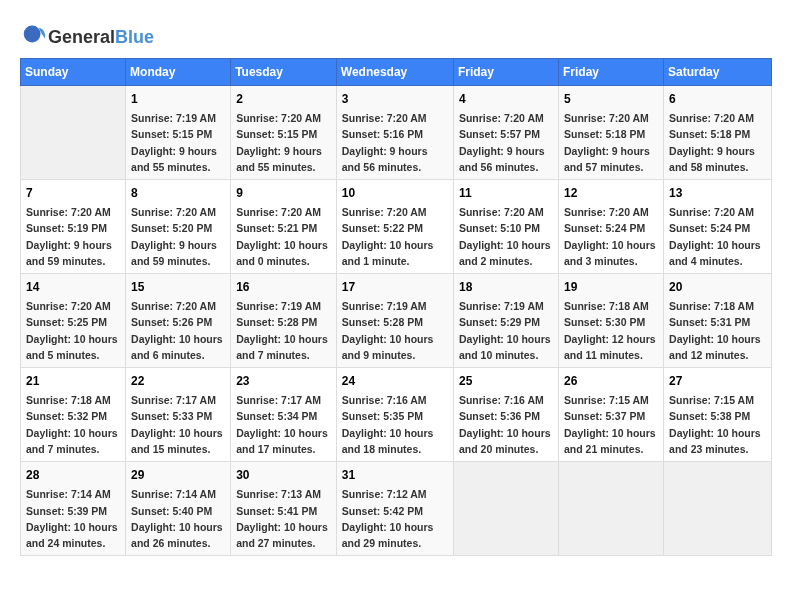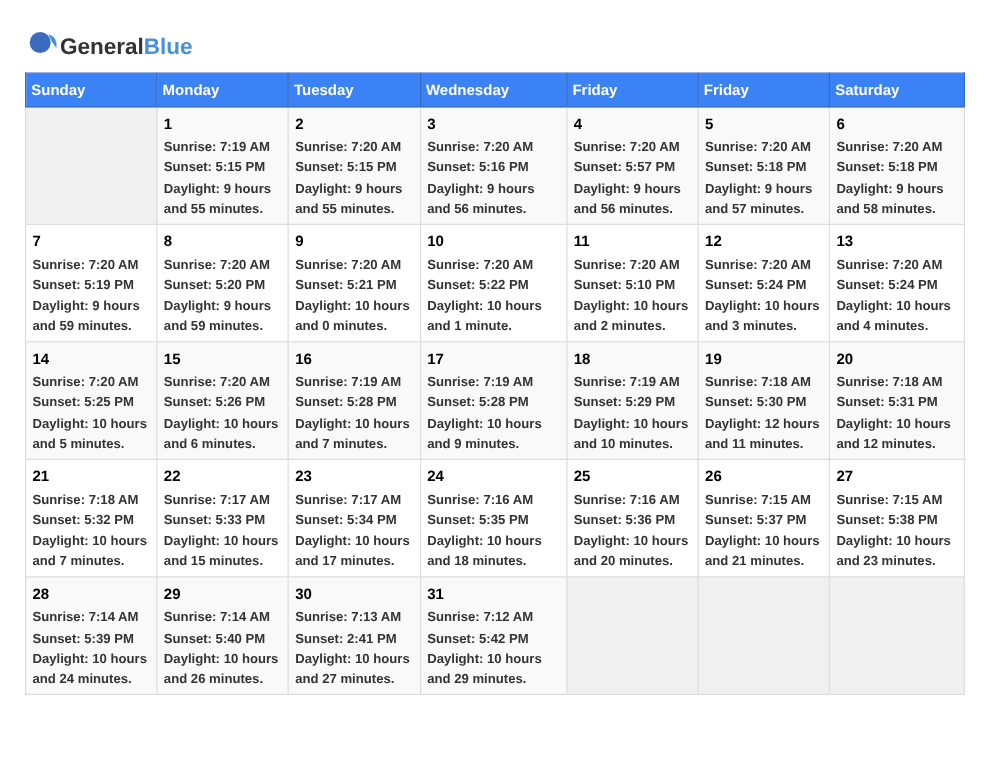--- a/index.html
+++ b/index.html
@@ -352,21 +352,21 @@
           <div class="day-info">
             <div>Sunrise: 7:14 AM</div>
             <div>Sunset: 5:40 PM</div>
             <div>Daylight: 10 hours and 26 minutes.</div>
           </div>
         </td>
         <td>
           <span class="day-number">30</span>
           <div class="day-info">
             <div>Sunrise: 7:13 AM</div>
-            <div>Sunset: 2:41 PM</div>
+            <div>Sunset: 5:41 PM</div>
             <div>Daylight: 10 hours and 27 minutes.</div>
           </div>
         </td>
         <td>
           <span class="day-number">31</span>
           <div class="day-info">
             <div>Sunrise: 7:12 AM</div>
             <div>Sunset: 5:42 PM</div>
             <div>Daylight: 10 hours and 29 minutes.</div>
           </div>

